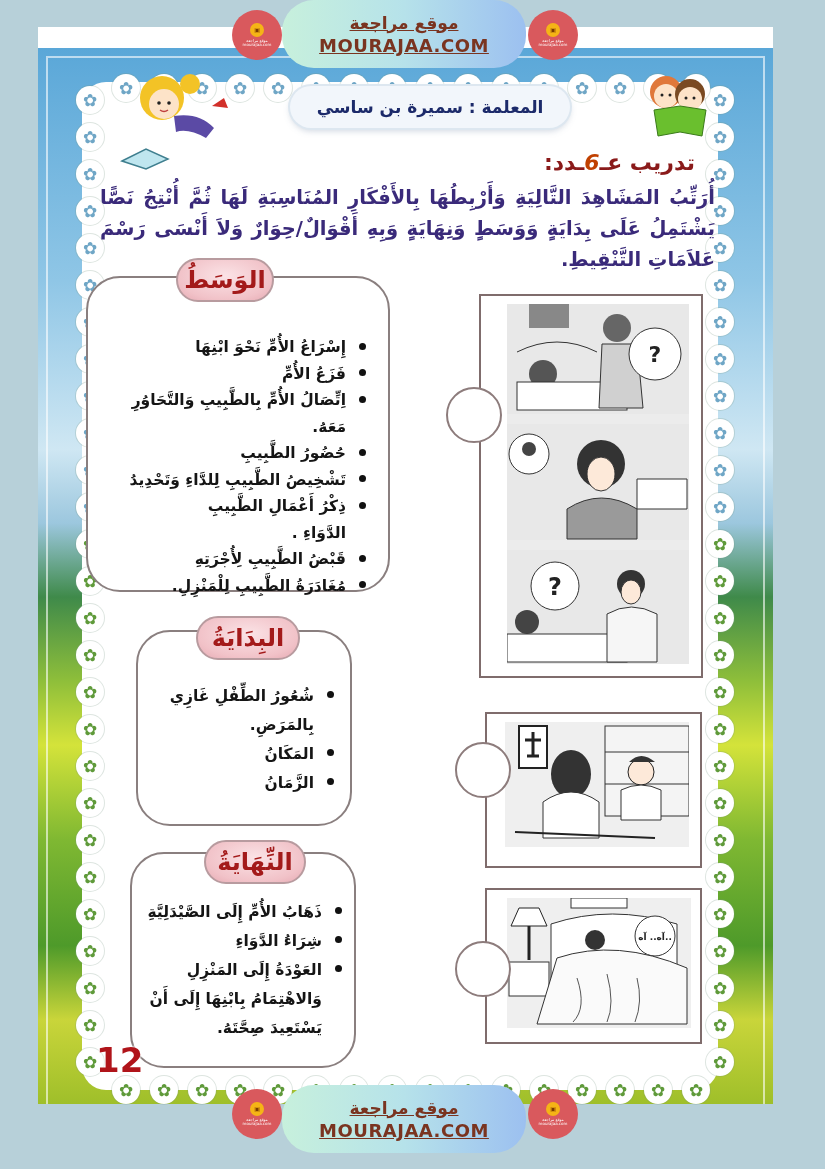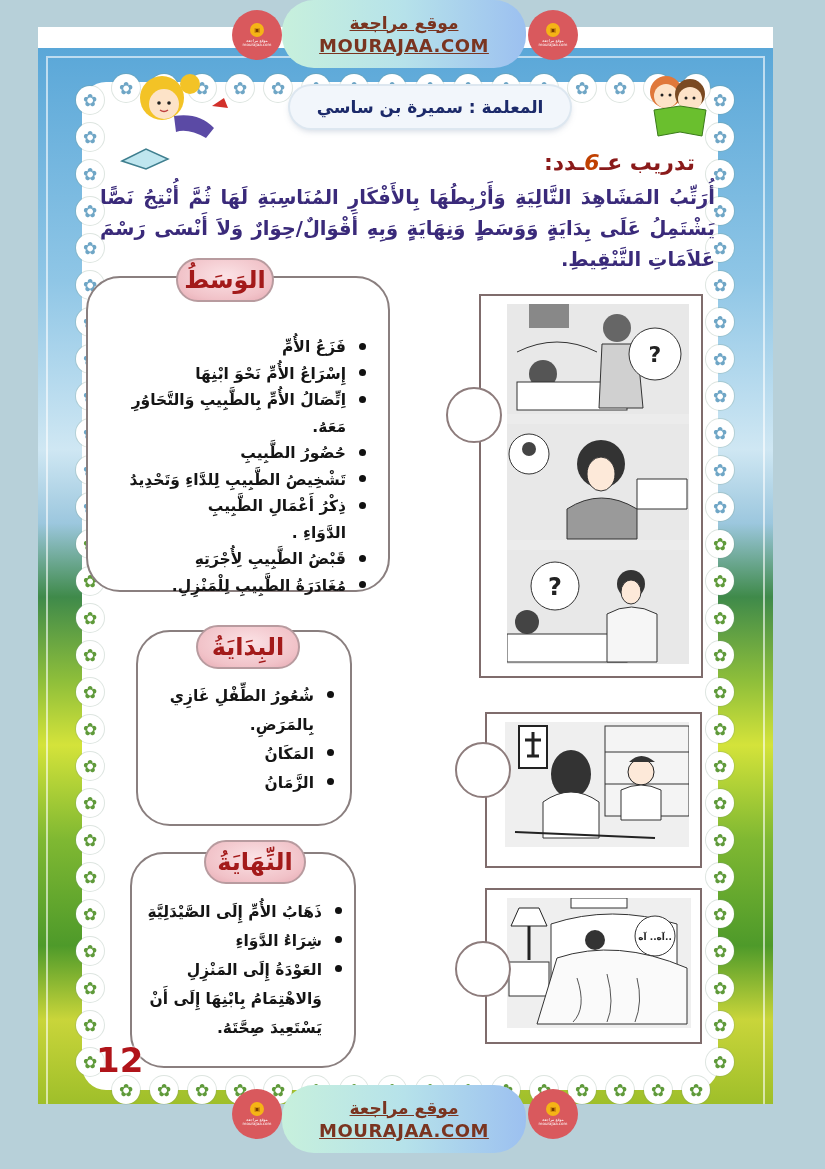--- a/index.html
+++ b/index.html
@@ -254,42 +254,42 @@
 
 <div class="teacher-cloud">المعلمة : سميرة بن ساسي</div>
 
 <div class="exercise-title">
   <span>تدريب عـ</span><span class="num">6</span><span>ـدد:</span>
 </div>
 <div class="instructions">أُرَتِّبُ المَشَاهِدَ التَّالِيَةِ وَأَرْبِطُهَا بِالأَفْكَارِ المُنَاسِبَةِ لَهَا ثُمَّ أُنْتِجُ نَصًّا يَشْتَمِلُ عَلَى بِدَايَةٍ وَوَسَطٍ وَنِهَايَةٍ وَبِهِ أَقْوَالٌ/حِوَارٌ وَلاَ أَنْسَى رَسْمَ عَلاَمَاتِ التَّنْقِيطِ.</div>
 
 <div class="idea-box" style="left:86px; top:276px; width:300px; height:312px;">
   <ul style="position:absolute; right:20px; top:56px; left:10px; font-size:15.5px; line-height:26.5px;">
+    <li>إِسْرَاعُ الأُمِّ نَحْوَ ابْنِهَا</li>
     <li>فَزَعُ الأُمِّ</li>
-    <li>إِسْرَاعُ الأُمِّ نَحْوَ ابْنِهَا</li>
     <li>اِتِّصَالُ الأُمِّ بِالطَّبِيبِ وَالتَّحَاوُرِ مَعَهُ.</li>
     <li>حُضُورُ الطَّبِيبِ</li>
     <li>تَشْخِيصُ الطَّبِيبِ لِلدَّاءِ وَتَحْدِيدُ</li>
     <li>ذِكْرُ أَعْمَالِ الطَّبِيبِ</li>
     <li class="cont">الدَّوَاءِ .</li>
     <li>قَبْضُ الطَّبِيبِ لِأُجْرَتِهِ</li>
     <li>مُغَادَرَةُ الطَّبِيبِ لِلْمَنْزِلِ.</li>
   </ul>
 </div>
 <div class="tab-label" style="left:176px; top:258px; width:94px;">الوَسَطُ</div>
 
 <div class="idea-box" style="left:136px; top:630px; width:212px; height:192px;">
   <ul style="position:absolute; right:14px; top:50px; left:8px; font-size:15.5px; line-height:29px;">
     <li>شُعُورُ الطِّفْلِ غَازِي</li>
     <li class="cont">بِالمَرَضِ.</li>
     <li>المَكَانُ</li>
     <li>الزَّمَانُ</li>
   </ul>
 </div>
-<div class="tab-label" style="left:196px; top:616px; width:100px;margin-top:9px;">البِدَايَةُ</div>
+<div class="tab-label" style="left:196px; top:616px; width:100px;">البِدَايَةُ</div>
 
 <div class="idea-box" style="left:130px; top:852px; width:222px; height:212px;">
   <ul style="position:absolute; right:10px; top:44px; left:6px; font-size:15.5px; line-height:29px;">
     <li>ذَهَابُ الأُمِّ إِلَى الصَّيْدَلِيَّةِ</li>
     <li>شِرَاءُ الدَّوَاءِ</li>
     <li>العَوْدَةُ إِلَى المَنْزِلِ</li>
     <li class="cont">وَالاهْتِمَامُ بِابْنِهَا إِلَى أَنْ</li>
     <li class="cont">يَسْتَعِيدَ صِحَّتَهُ.</li>
   </ul>
 </div>

